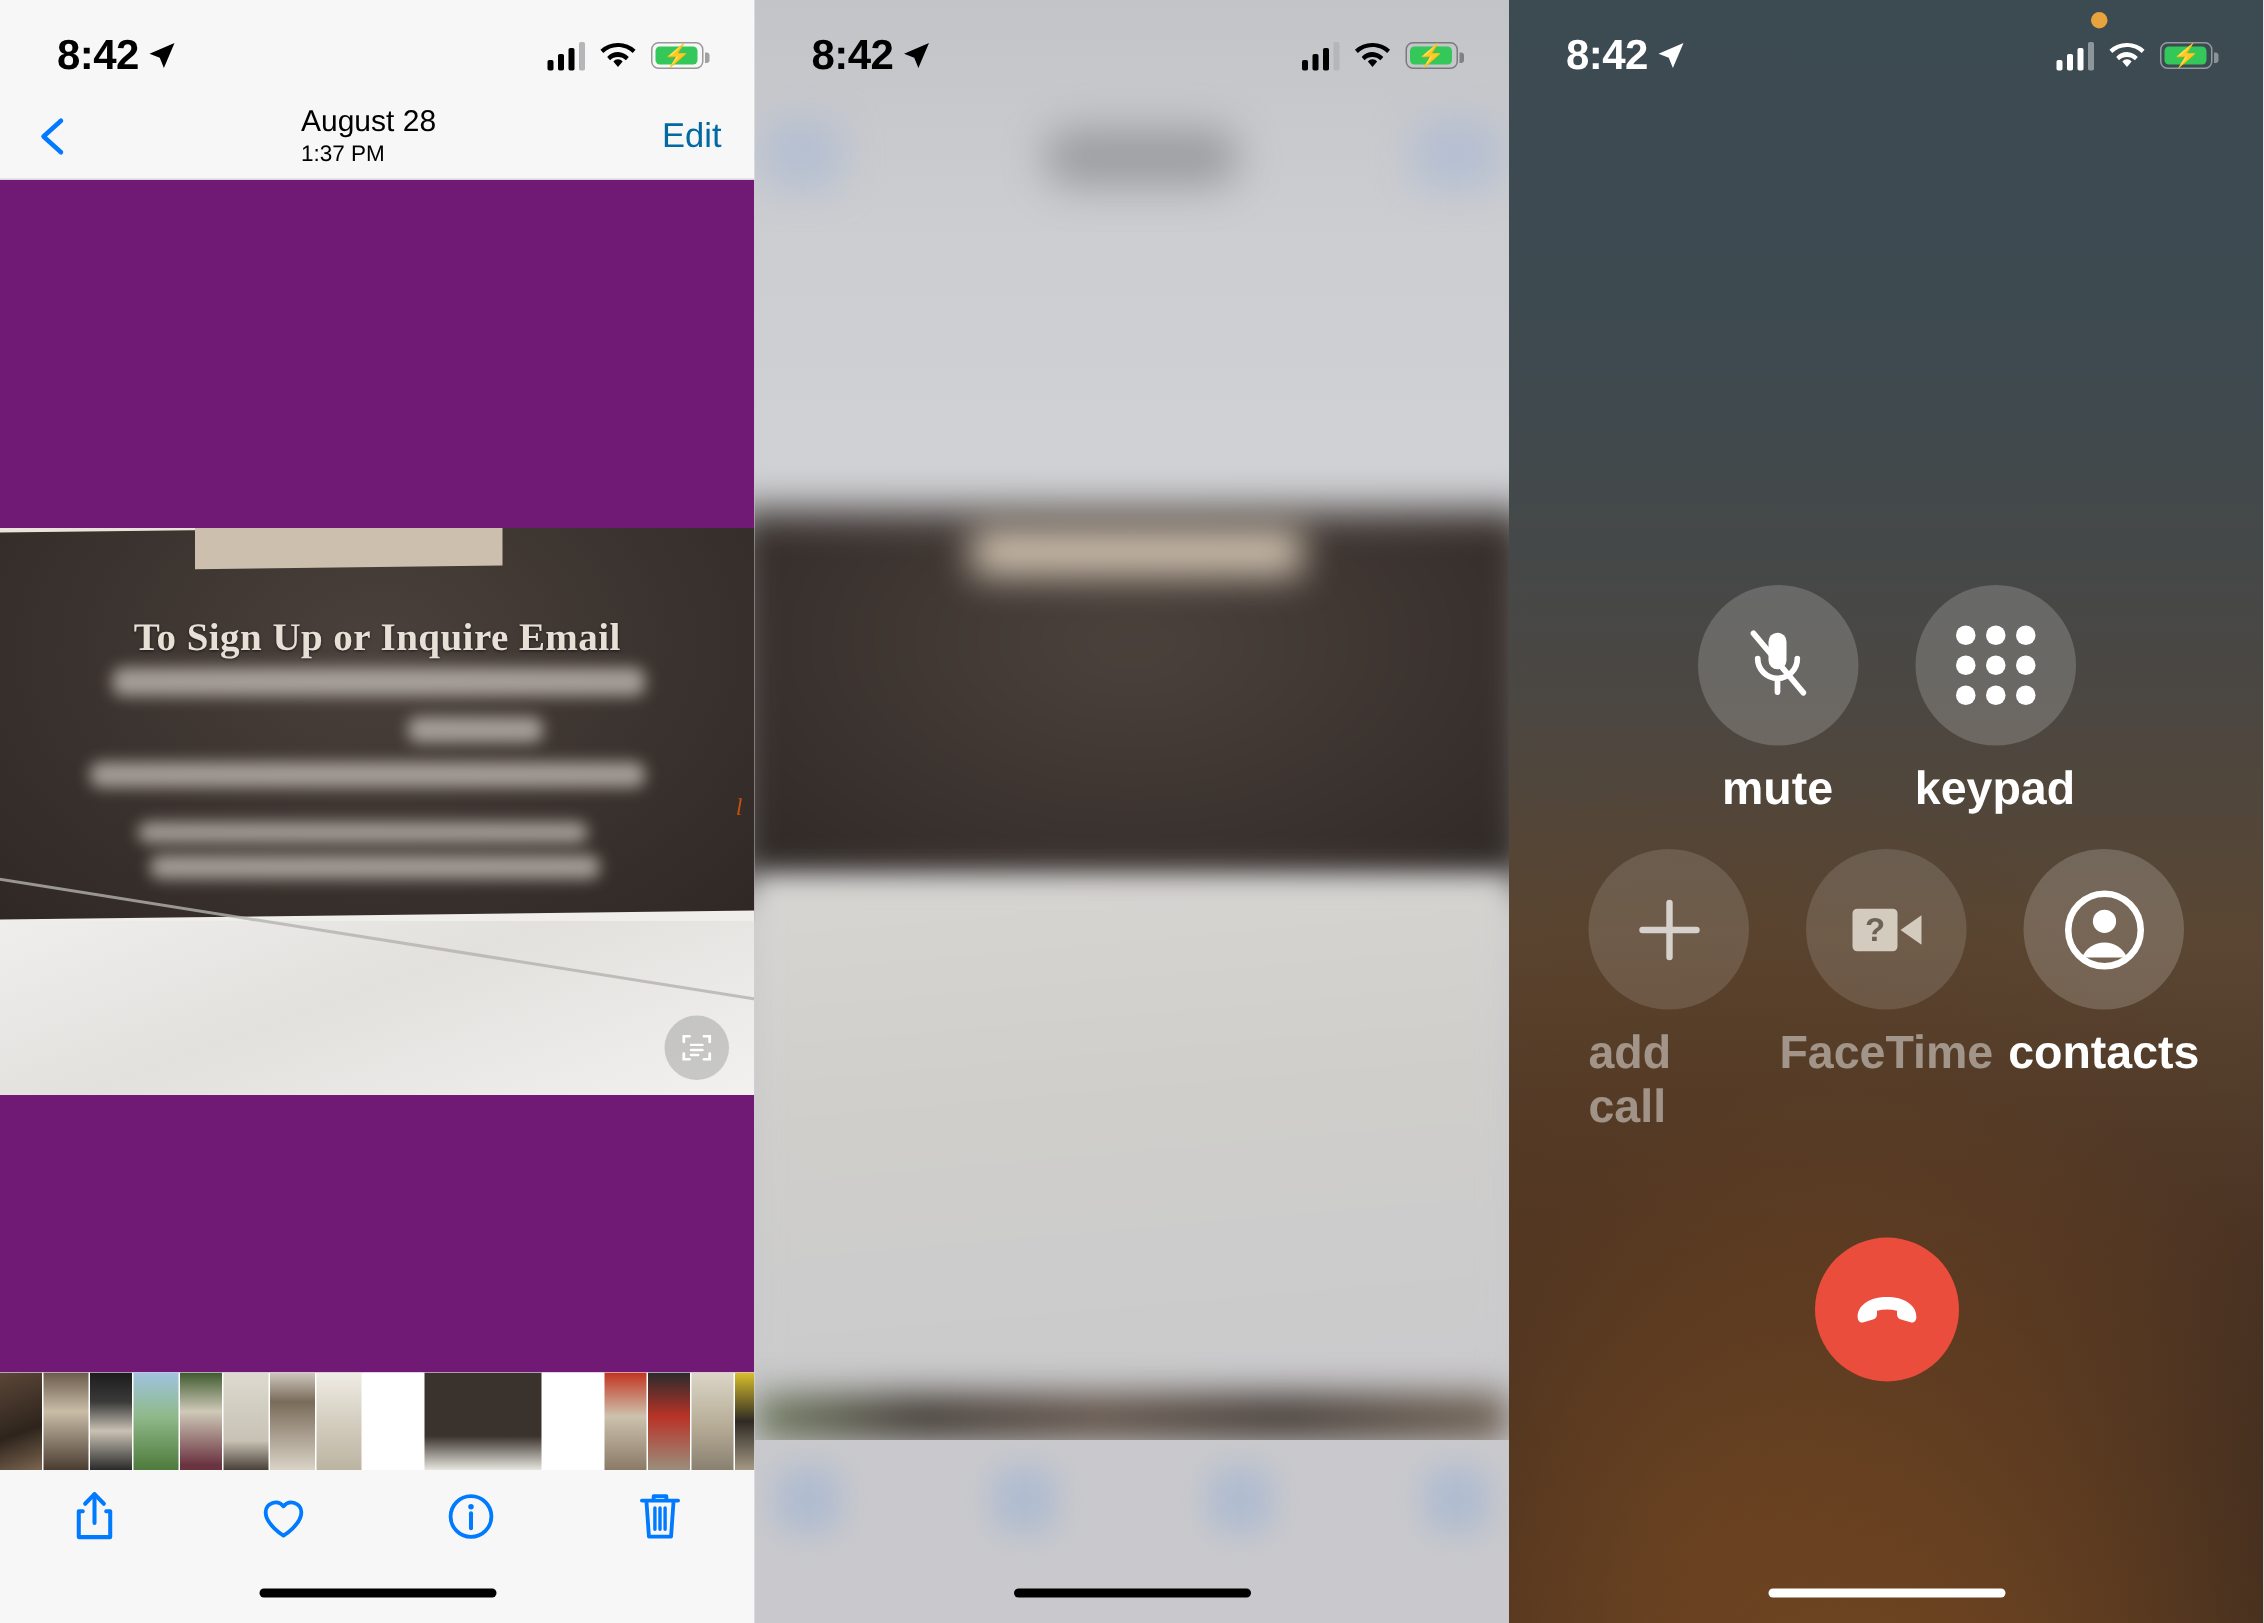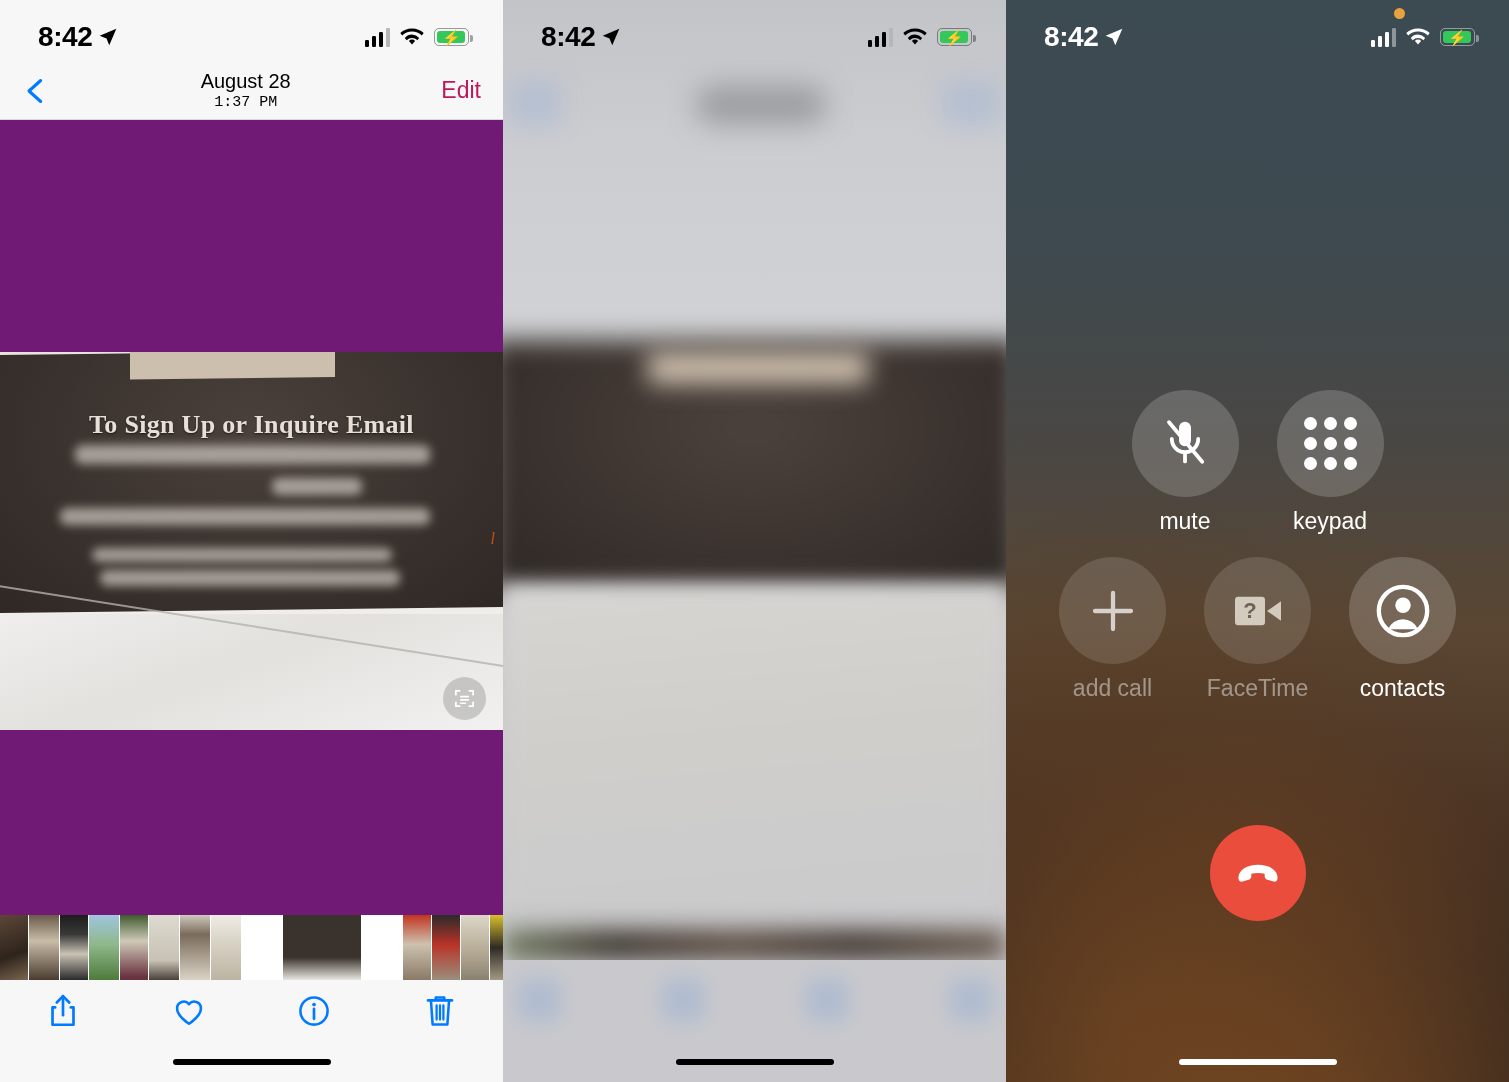--- a/index.html
+++ b/index.html
@@ -41,24 +41,24 @@
   .dark .battery:after{ background:rgba(0,0,0,.35);} .light .battery:after{background:rgba(255,255,255,.4);}
   .bat-fill { position:absolute; left:1.8px; top:1.8px; bottom:1.8px; width:28px; border-radius:3px; background:#34c759; }
   .bolt { position:relative; z-index:2; color:#fff; font-size:15px; line-height:1; }
   .orange-dot { position:absolute; top:8px; right:104px; width:11px; height:11px; border-radius:50%; background:#e8a33d; }
 
   
   .nav { position:absolute; top:62px; left:0; width:100%; height:58px;
      background:#f7f7f7; display:flex; align-items:center; justify-content:space-between;
      padding:0 22px; border-bottom:0.5px solid #d8d8dc; }
   .back-chev { width:28px; height:28px; }
-  .nav-center { text-align:center; line-height:1.1; }
+  .nav-center { text-align:left; line-height:1.1; }
   .nav-title { font-size:20px; font-weight:400; color:#000; }
-  .nav-sub { font-size:15px; color:#000; margin-top:3px;font-family:Liberation Mono, monospace; }
-  .nav-edit { font-size:23px; color:#be185d; }
+  .nav-sub { font-size:15px; color:#000; margin-top:3px; }
+  .nav-edit { font-size:23px; color:#0369a1; }
 
   .photo-area { position:absolute; top:120px; left:0; width:503px; height:795px; background:#701a75; }
   .photo { position:absolute; top:232px; left:0; width:503px; height:378px; overflow:hidden;
       background:linear-gradient(180deg,#e8e4dc 0%, #e8e4dc 100%); }
   .sign { position:absolute; left:-10px; top:0; width:523px; height:265px;
       background:
         radial-gradient(ellipse at 50% 30%, #4a413c 0%, #3a322e 55%, #2e2724 100%);
       transform:skewY(-0.7deg); }
   .sign-tab { position:absolute; left:140px; top:-4px; width:205px; height:30px; background:#cdbfae; }
   .sign-line1 { position:absolute; left:0; right:0; top:58px; text-align:center;
@@ -126,21 +126,21 @@
   .call-status { position:absolute; top:182px; left:0; width:503px; text-align:center;
       font-size:26px; color:rgba(255,255,255,.62); }
   .redact-lg { display:inline-block; vertical-align:middle; height:30px; margin-left:9px;
       background:rgba(215,215,215,.75); filter:blur(7px); border-radius:5px; }
 
   .grid { position:absolute; top:390px; left:0; width:503px; display:flex; flex-direction:column; gap:22px; }
   .grid-row { display:flex; justify-content:center; gap:38px; }
   .cell { width:107px; display:flex; flex-direction:column; align-items:center; }
   .circ { width:107px; height:107px; border-radius:50%; background:rgba(255,255,255,.18);
       display:flex; align-items:center; justify-content:center; }
-  .cell-lbl { margin-top:11px; font-size:23px; color:#fff; }
+  .cell-lbl { margin-top:11px; font-size:31px; color:#fff;font-weight:bold; }
   .cell.dim .cell-lbl { color:rgba(255,255,255,.45); }
   .cell.dim .circ { background:rgba(255,255,255,.13); }
   .endcall { position:absolute; top:825px; left:50%; transform:translateX(-50%);
       width:96px; height:96px; border-radius:50%; background:#eb4d3d;
       display:flex; align-items:center; justify-content:center; }
   .keypad-dots { display:grid; grid-template-columns:repeat(3,13px); gap:7px; }
   .keypad-dots i { width:13px; height:13px; border-radius:50%; background:#fff; display:block; }
 </style>
 </head>
 <body>

